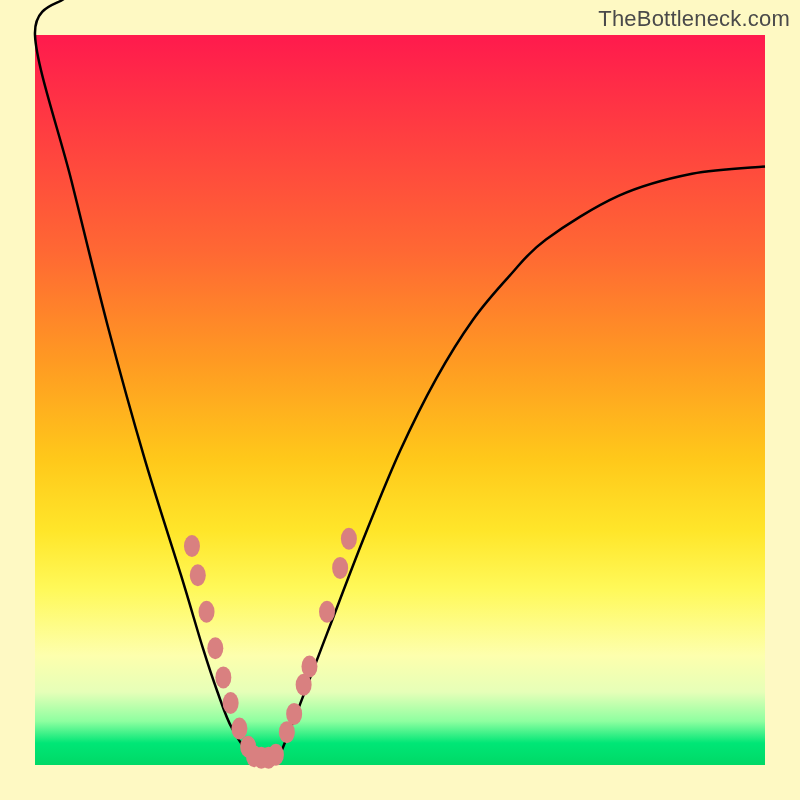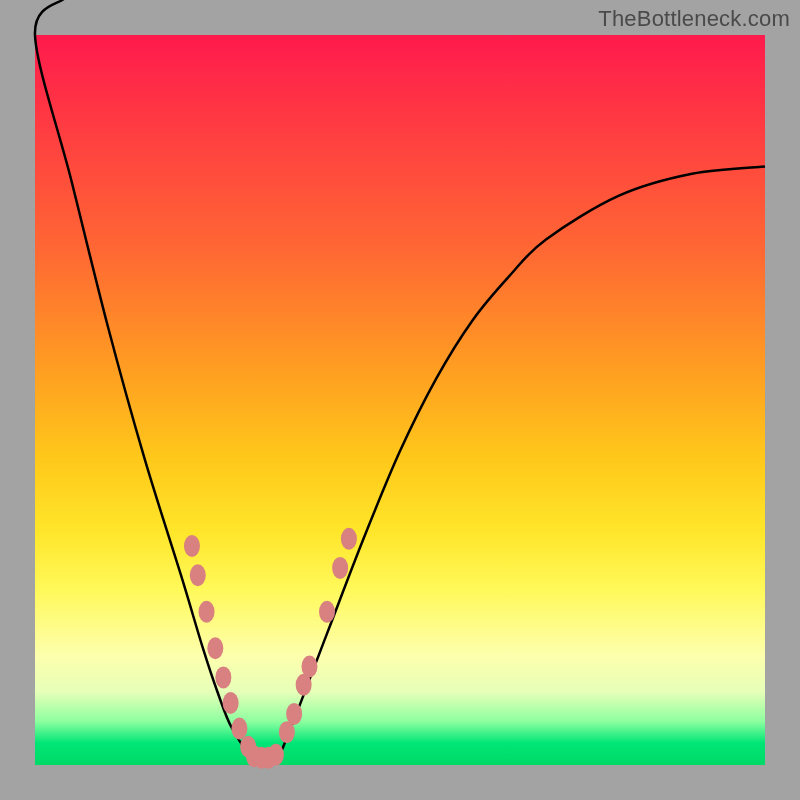--- a/index.html
+++ b/index.html
@@ -10,21 +10,21 @@
     overflow: hidden;
     background: #000;
     font-family: Arial, Helvetica, sans-serif;
   }
   .frame {
     position: absolute;
     left: 0;
     top: 0;
     width: 800px;
     height: 800px;
-    background: #a3a3a3;
+    background: #fef9c3;
   }
   .plot {
     position: absolute;
     left: 35px;
     top: 35px;
     width: 730px;
     height: 730px;
     
     background: linear-gradient(
       to bottom,

